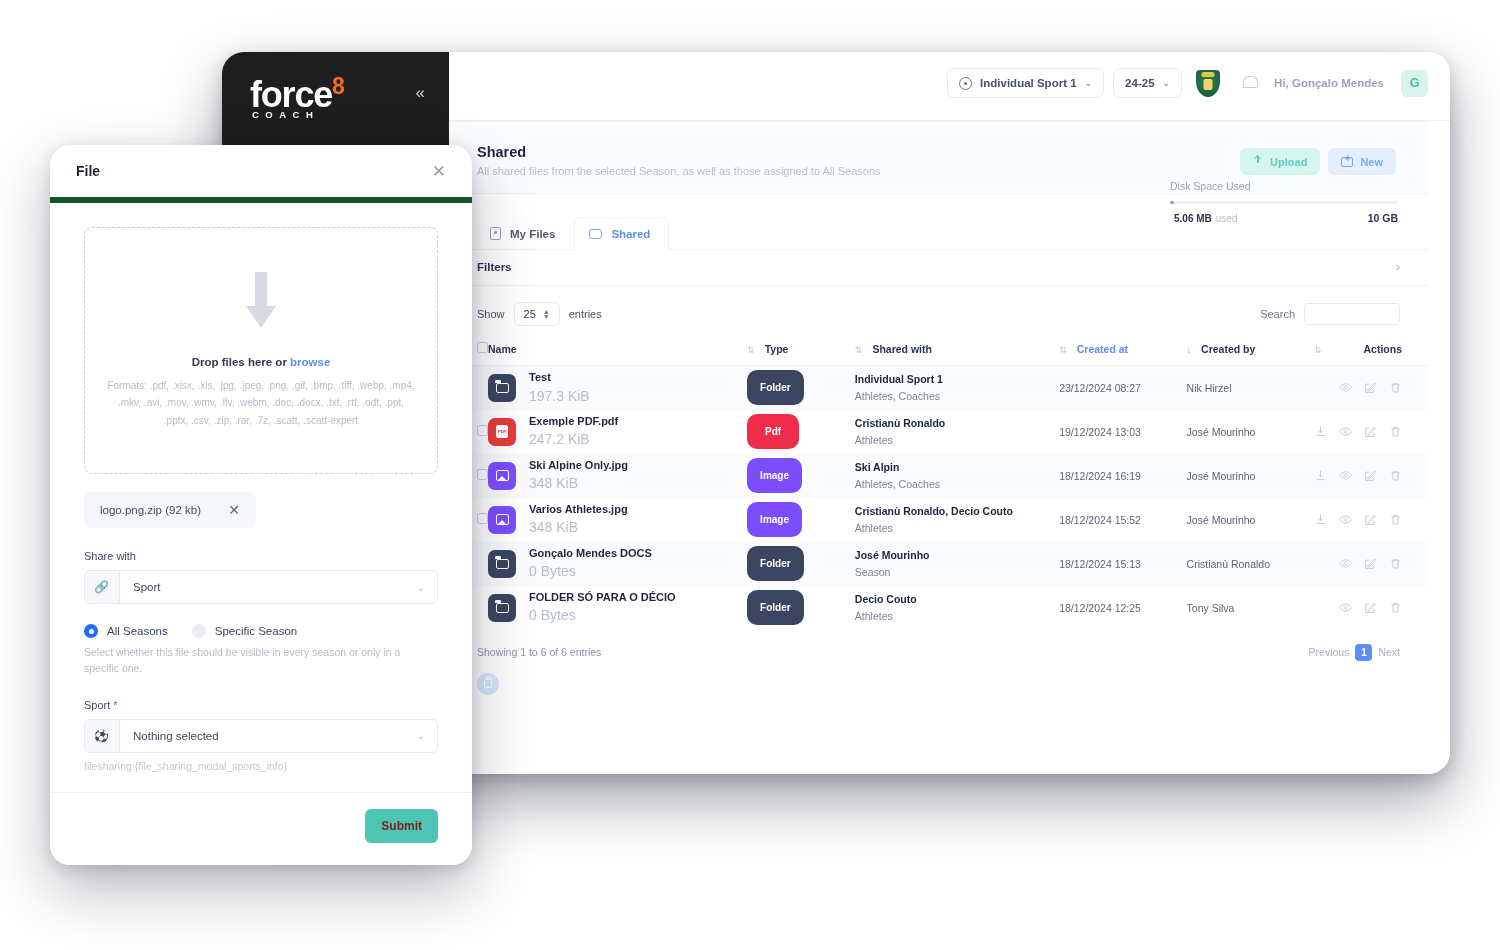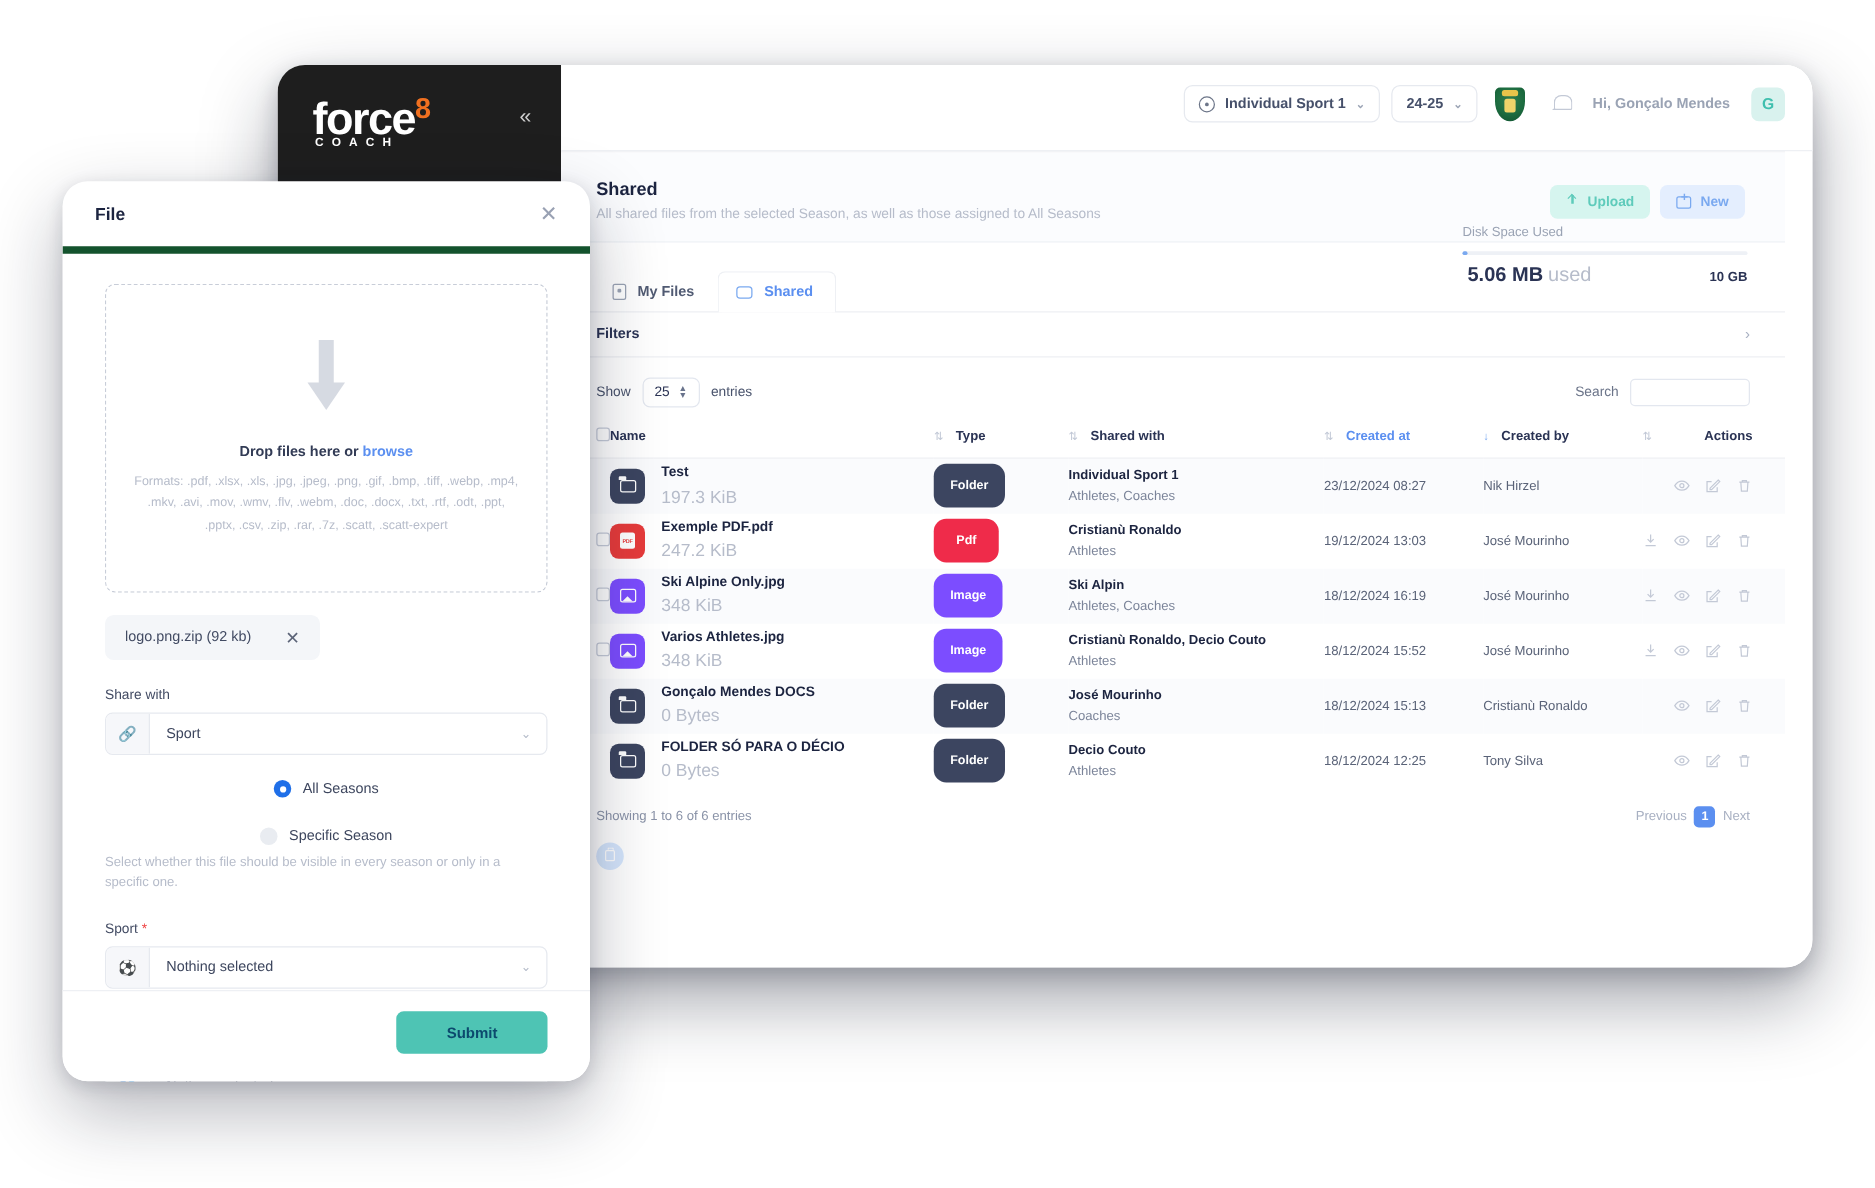--- a/index.html
+++ b/index.html
@@ -153,21 +153,21 @@
   .ic-folder-plus:before{content:'+';position:absolute;left:2.3px;top:-3.5px;font-size:10px;line-height:10px;}
 
   
   .disk {
     position: absolute; right: 30px; top: 58px; width: 228px;
   }
   .disk-label { font-size: 10.5px; color:#9aa3b4; }
   .disk-bar { margin-top: 9px; height: 3px; border-radius:2px; background:#eef1f6; position:relative; }
   .disk-bar > i { position:absolute;left:0;top:0;height:3px;width:4px;border-radius:2px;background:#7aa9f0; }
   .disk-row { margin-top: 8px; display:flex; justify-content:space-between; align-items:baseline; }
-  .disk-used { font-size: 16px; font-weight:700; color:#2a3354; }
+  .disk-used { font-size: 10px; font-weight:700; color:#2a3354; }
   .disk-used span { font-weight: 400; color:#b6bcca; margin-left: 4px; }
   .disk-total { font-size: 10.5px; font-weight:700; color:#2a3354; }
 
   
   .tabs { display:flex; padding-left: 26px; margin-top: 22px; border-bottom: 1px solid #eef0f4; }
   .tab {
     display:flex; align-items:center; gap: 9px;
     padding: 9px 18px 10px 14px; font-size: 11.5px; font-weight: 600;
     color:#515b73; cursor: pointer; border: 1px solid transparent;
     border-bottom: none; border-radius: 6px 6px 0 0; position: relative; top:1px;
@@ -312,36 +312,36 @@
     overflow: hidden; cursor: pointer;
   }
   .select .pre {
     width: 35px; height: 100%; background:#f6f7fa;
     display:flex;align-items:center;justify-content:center;
     border-right:1px solid #e6e9ef; color:#aab1c0; font-size: 12px; flex:none;
   }
   .select .val { flex:1; padding-left: 13px; font-size: 11.5px; color:#3d465e; }
   .select .cv { padding-right: 12px; color:#b4bbc9; font-size: 10px; }
 
-  .radio-row { margin-top: 20px; display:flex; align-items:center; gap: 24px; flex-direction: column; }
+  .radio-row { margin-top: 20px; display:flex; align-items:center; gap: 24px; }
   .radio { display:flex;align-items:center;gap:9px;font-size:11.5px;color:#3d465e;cursor:pointer; }
   .rd { width:14px;height:14px;border-radius:50%;background:#e9ecf1;flex:none;position:relative; }
   .rd.on { background:#1f6fe8; }
   .rd.on:after{content:'';position:absolute;left:4.5px;top:4.5px;width:5px;height:5px;border-radius:50%;background:#fff;}
   .hint { margin-top: 7px; font-size: 10.5px; color:#b6bcca; line-height: 1.5; }
   .hint-key { margin-top: 7px; font-size: 10.5px; color:#c3c9d6; }
 
   .modal-foot {
     position: absolute; left:0; right:0; bottom: 0;
     padding: 16px 34px 22px 34px; border-top: 1px solid #eef0f4;
     display:flex; justify-content:flex-end; background:#fff;
   }
   .btn-submit {
-    background:#4ec4b4; color:#0c4a6e; border:none; border-radius: 6px;
-    padding: 10px 40px; font-size: 12px; font-weight: 700; cursor:pointer;
+    background:#4ec4b4; color:#7f1d1d; border:none; border-radius: 6px;
+    padding: 10px 16px; font-size: 12px; font-weight: 700; cursor:pointer;
     font-family: "Liberation Sans", sans-serif;
   }
 </style>
 </head>
 <body>
 
 <div id="stage">
 
   <div class="app-window">
 
@@ -663,21 +663,21 @@
                     </div>
                   <div>
                     <div class="fname">Gonçalo Mendes DOCS</div>
                     <div class="fsize">0 Bytes</div>
                   </div>
                 </div>
               </td>
               <td><span class="badge folder">Folder</span></td>
               <td>
                 <div class="sw-name">José Mourinho</div>
-                <div class="sw-role">Coaches</div>
+                <div class="sw-role">Season</div>
               </td>
               <td class="dt">18/12/2024 15:13</td>
               <td class="cby">Cristianù Ronaldo</td>
               <td>
                 <div class="actions">
                   <span class="act">
                       <svg width="13" height="13" viewBox="0 0 16 16" fill="none" stroke="currentColor" stroke-width="1.2">
                         <path d="M1 8s2.6-4.5 7-4.5S15 8 15 8s-2.6 4.5-7 4.5S1 8 1 8z"></path>
                         <circle cx="8" cy="8" r="2"></circle>
                       </svg>

